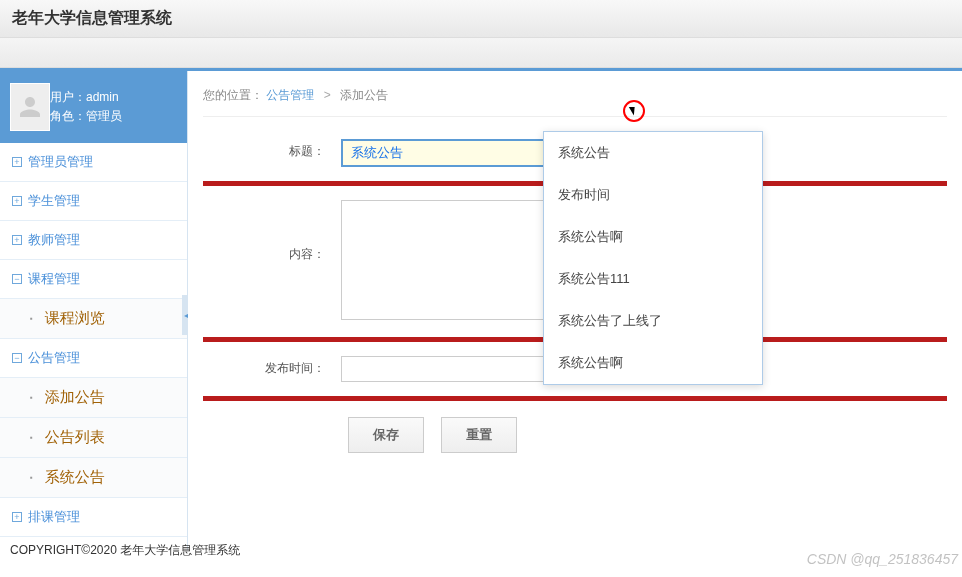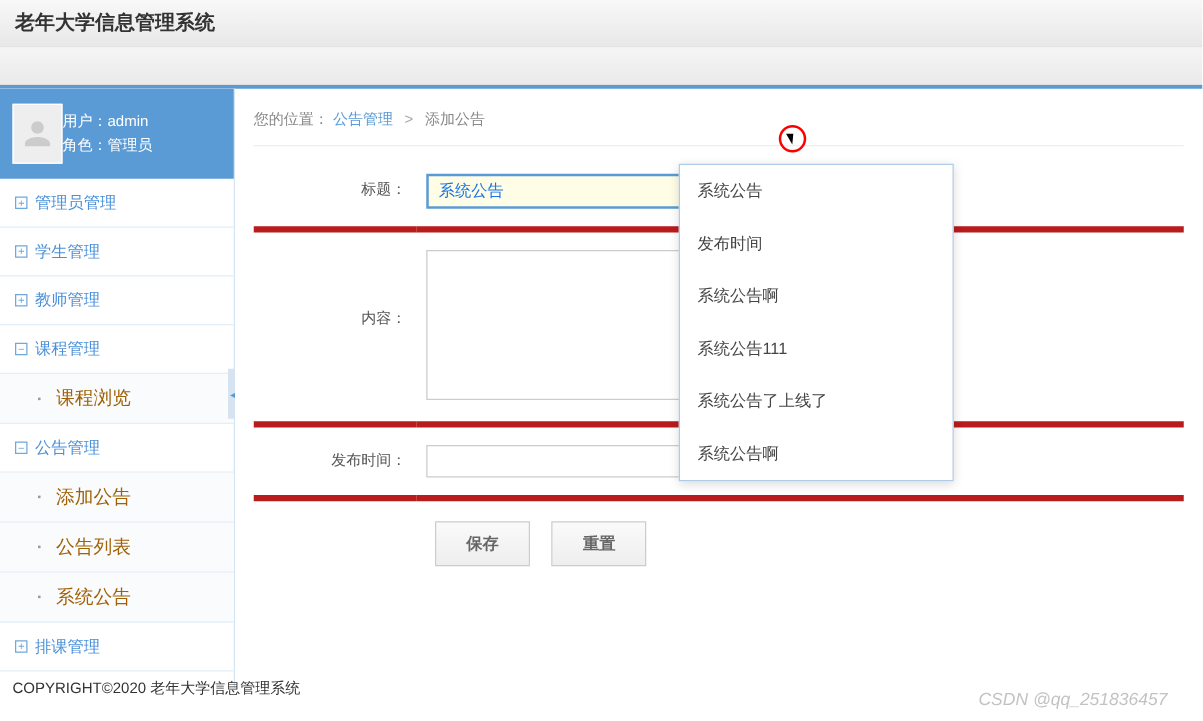--- a/index.html
+++ b/index.html
@@ -45,21 +45,21 @@
     .btn-row { padding: 16px 0 16px 145px; }
     .btn { display: inline-block; padding: 8px 24px; border: 1px solid #ccc; background: linear-gradient(#fafafa, #eee); color: #666; cursor: pointer; margin-right: 14px; font-size: 13px; font-weight: bold; }
     
     .dropdown { position: absolute; left: 355px; top: 60px; width: 220px; background: #fff; border: 1px solid #aecbe8; box-shadow: 0 2px 8px rgba(0,0,0,0.15); z-index: 100; }
     .dropdown-item { padding: 12px 14px; cursor: pointer; color: #444; font-size: 13px; }
     
     .cursor-ring { position: absolute; left: 435px; top: 29px; width: 22px; height: 22px; border: 2px solid red; border-radius: 50%; z-index: 200; pointer-events: none; display: flex; align-items: center; justify-content: center; }
     .cursor-ring::after { content: ""; position: absolute; top: 3px; left: 6px; width: 0; height: 0; border-left: 5px solid #000; border-top: 3px solid transparent; border-bottom: 7px solid transparent; transform: rotate(-30deg); }
     
     .footer { position: absolute; bottom: 12px; left: 0; padding: 6px 10px; font-size: 12px; color: #333; }
-    .watermark { position: absolute; right: 28px; bottom: 10px; color: rgba(120,120,120,0.45); font-size: 14px; font-style: italic; }
+    .watermark { position: absolute; right: 4px; bottom: 10px; color: rgba(120,120,120,0.45); font-size: 14px; font-style: italic; }
   </style>
 </head>
 <body>
 
 <div class="header-bar">
   <div class="header-title">老年大学信息管理系统</div>
 </div>
 <div class="gray-band"></div>
 
 <div class="main-wrap">

